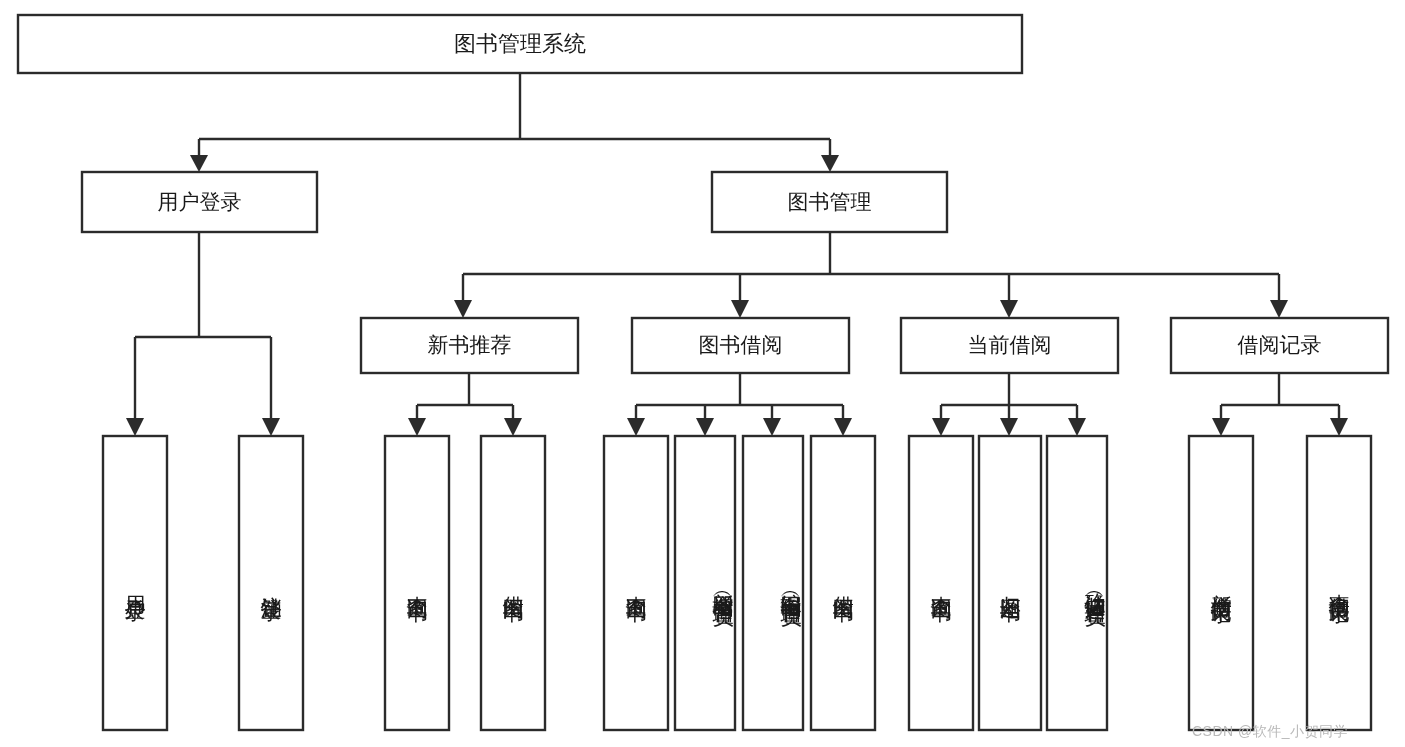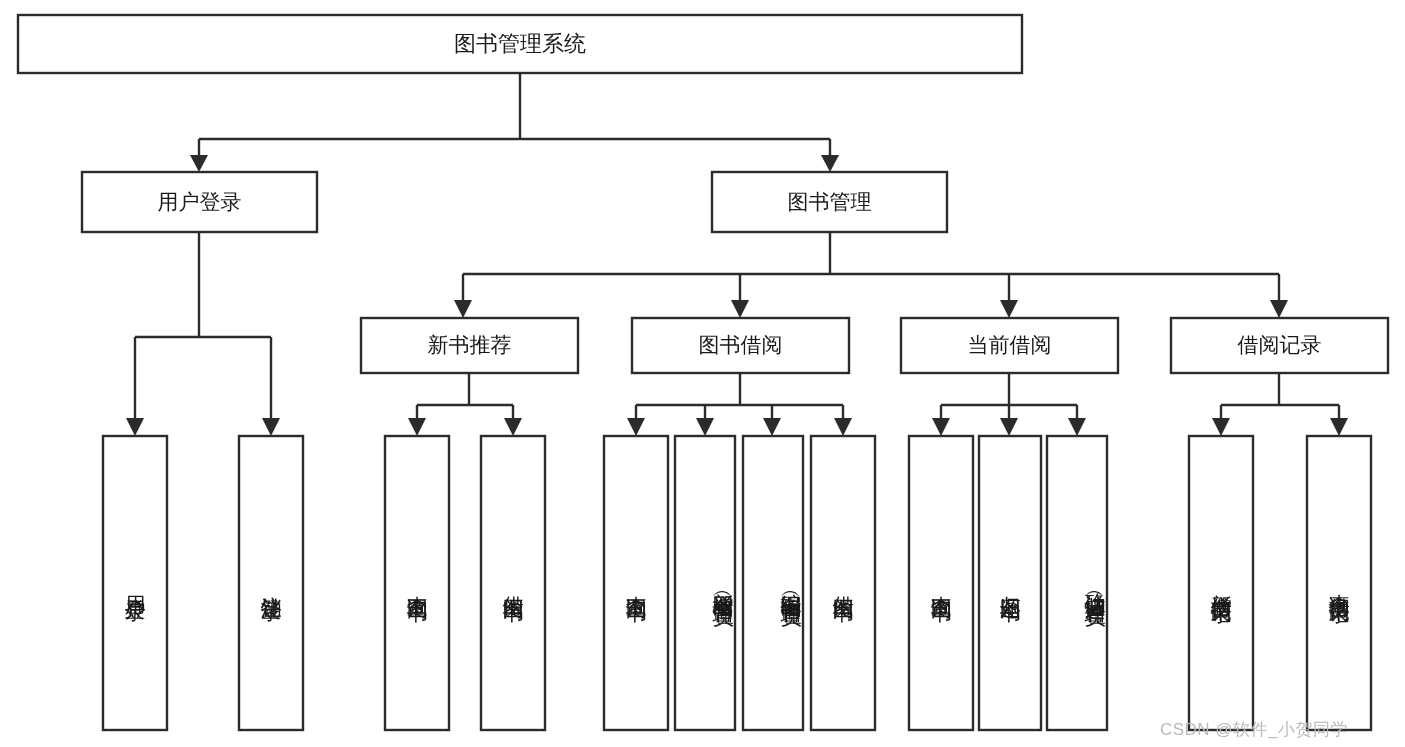--- a/index.html
+++ b/index.html
@@ -70,21 +70,21 @@
     text-align: center;
     white-space: nowrap;
     pointer-events: none;
     user-select: none;
   }
   .watermark {
     position: absolute;
     right: 8px;
     bottom: 6px;
     font-family: "Liberation Sans", "DejaVu Sans", sans-serif;
-    font-size: 17px;
+    font-size: 14px;
     color: #b9b9b9;
     letter-spacing: 0.5px;
     white-space: nowrap;
   }
 </style>
 </head>
 <body>
 
 <div id="diagram-root">
 

